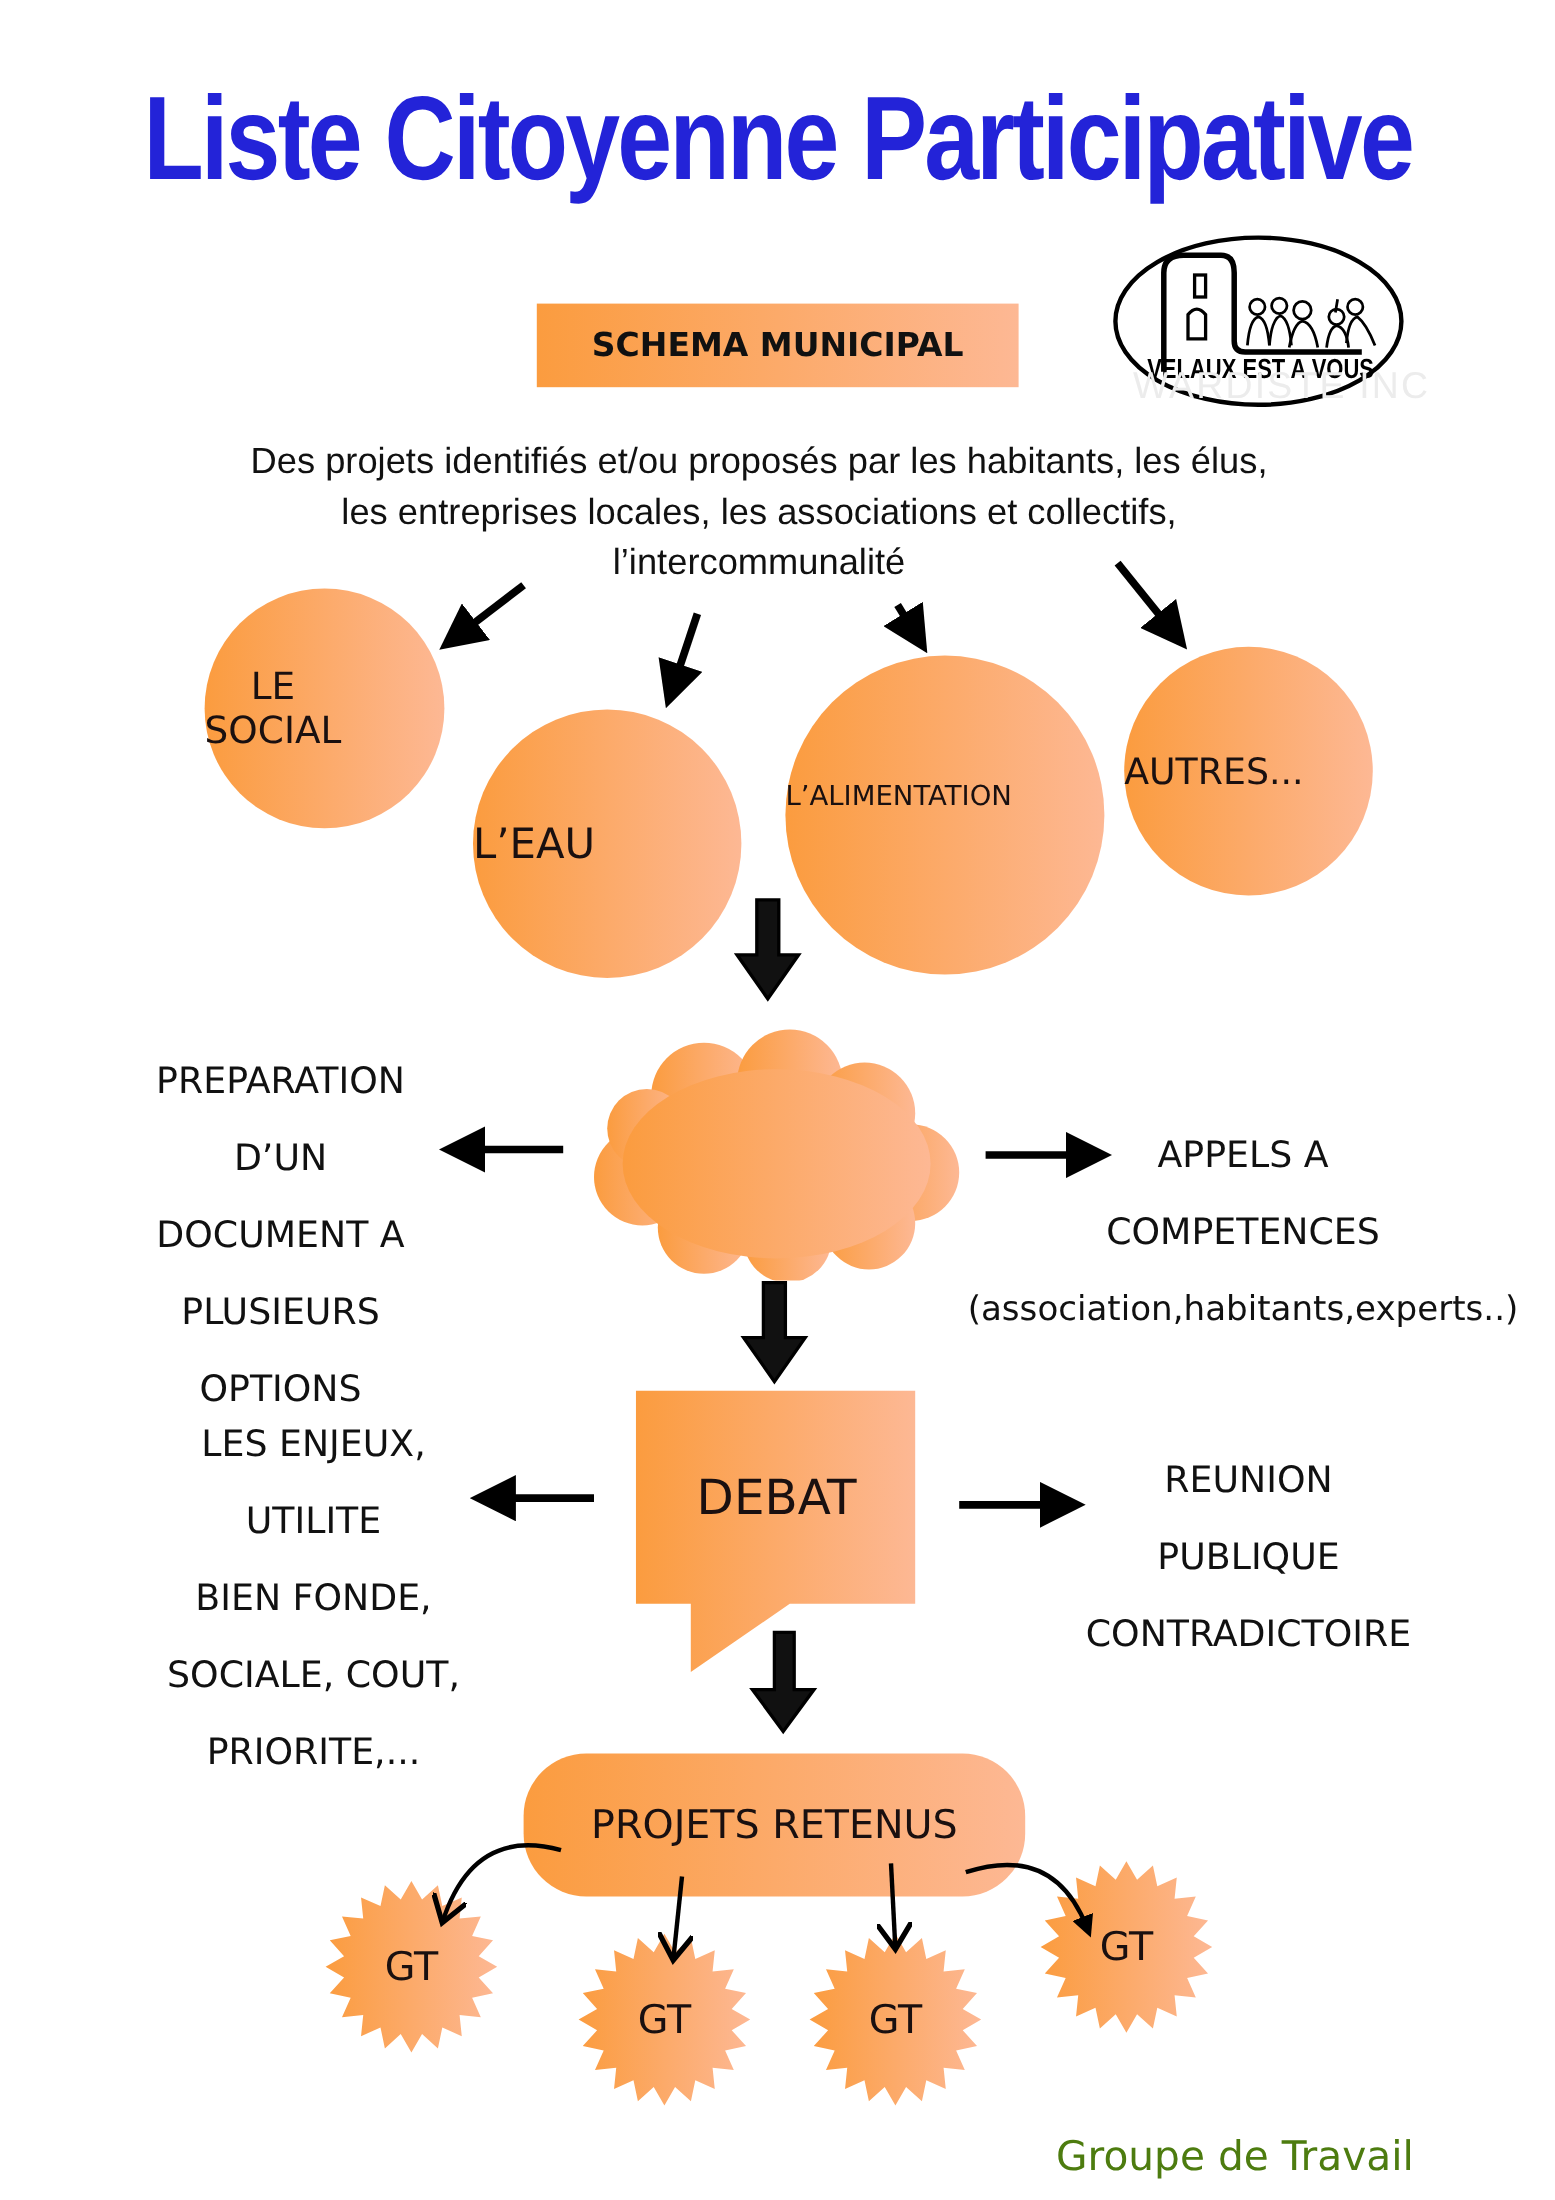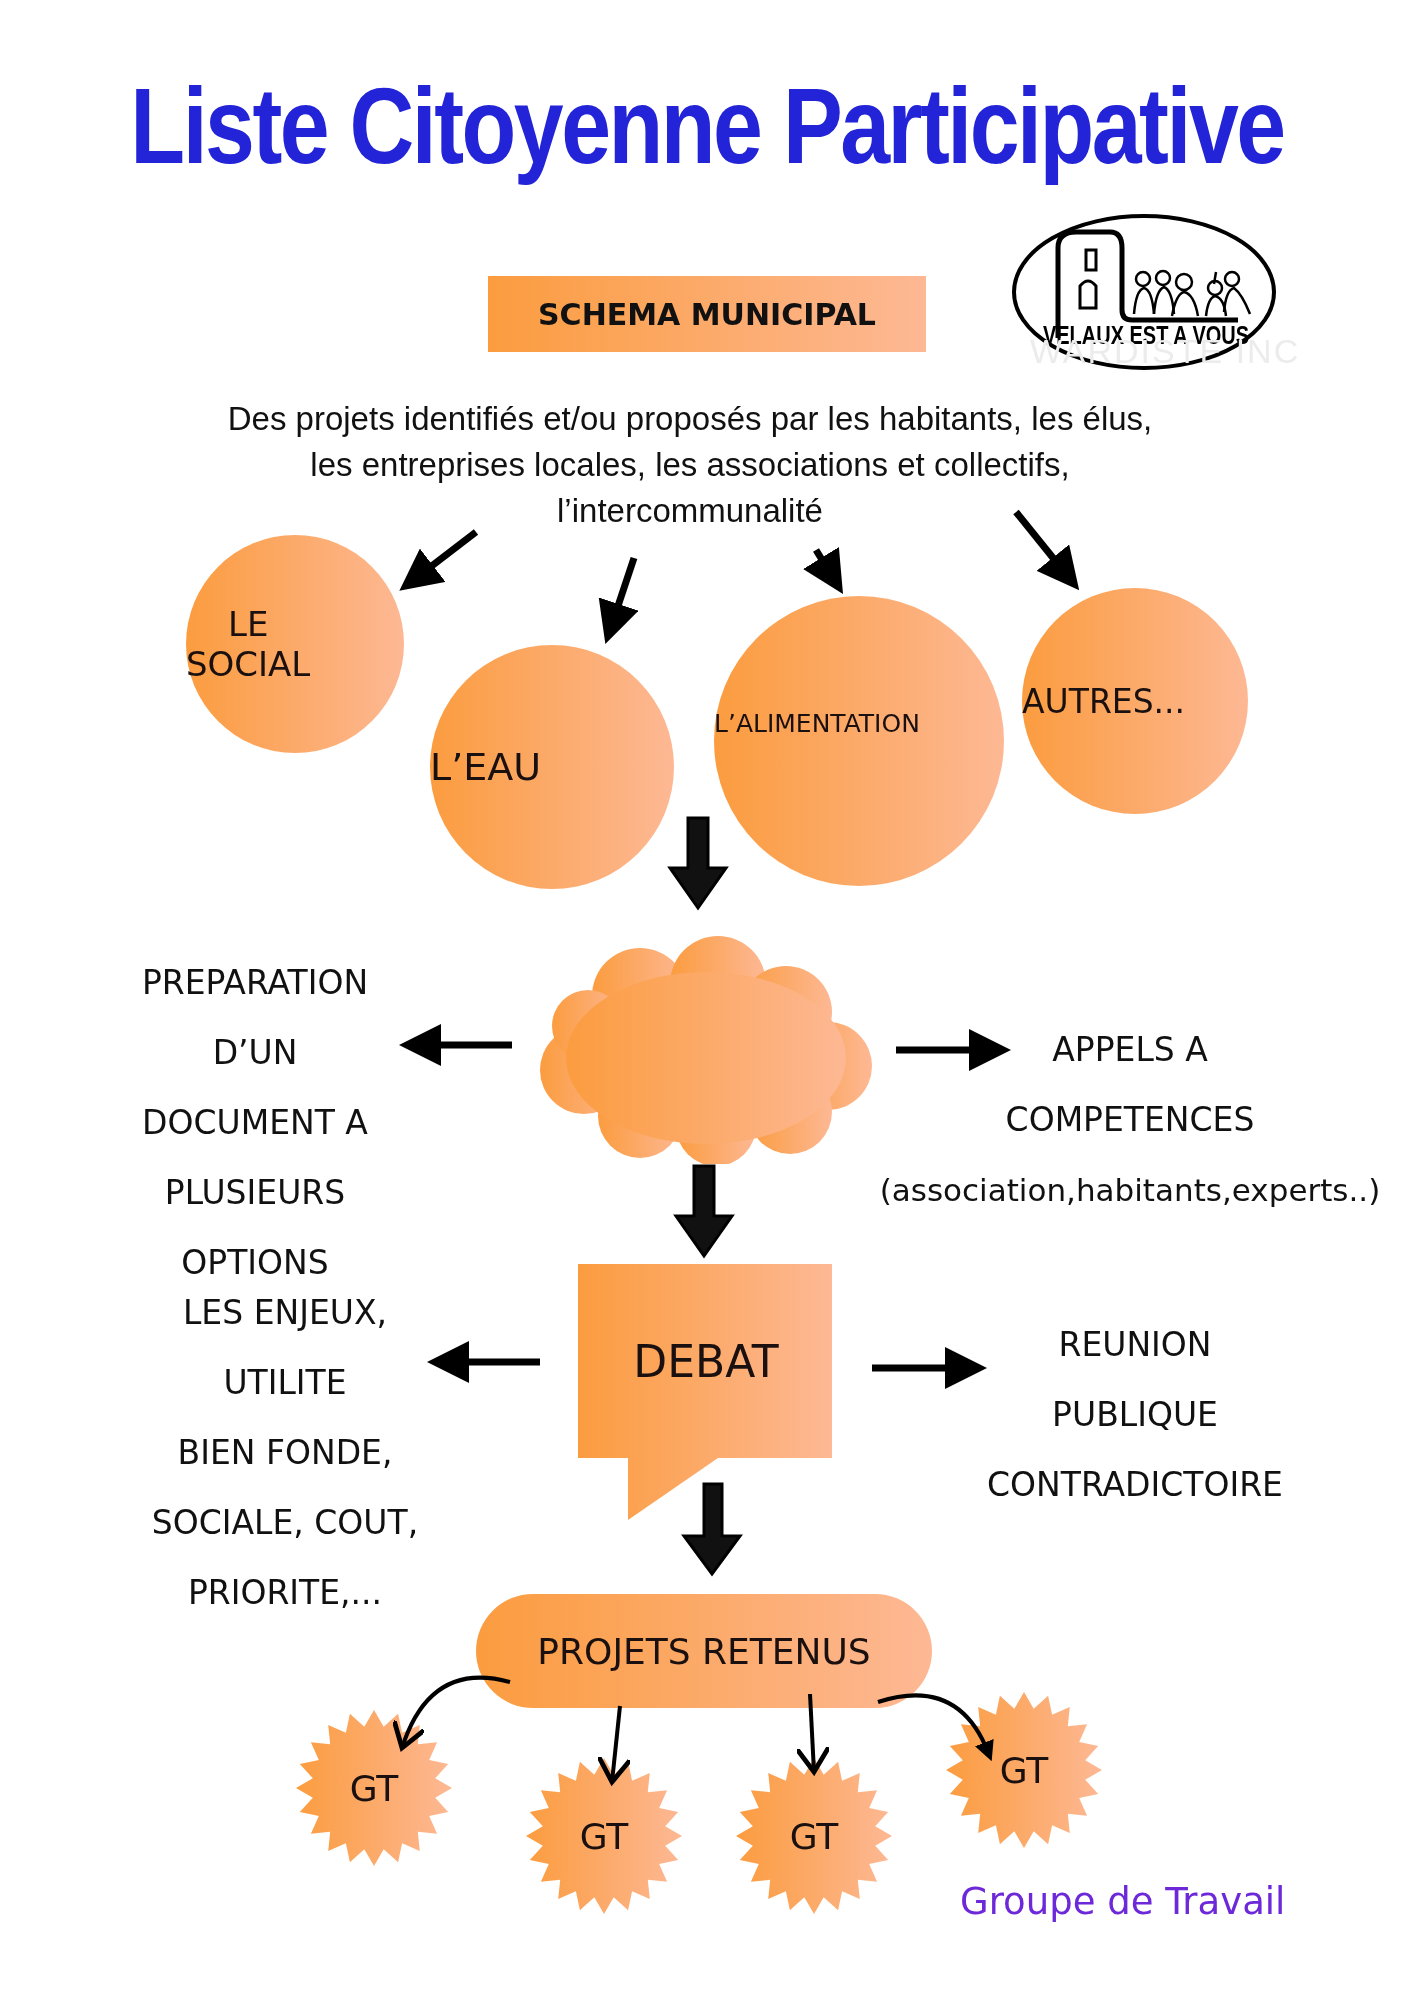--- a/index.html
+++ b/index.html
@@ -15,28 +15,28 @@
             display: flex; align-items: center; justify-content: center;
             font-family: "DejaVu Sans", sans-serif; font-weight: bold; font-size: 30px; color: #111; }
   .intro { left: 160px; top: 396px; width: 1060px; text-align: center;
            font-family: "Liberation Sans", sans-serif; font-size: 33px; line-height: 46px; color: #111; }
   .intro div { display: block; }
   .circle { border-radius: 50%; background: linear-gradient(90deg, #fb9c3f, #fdb894);
             display: flex; align-items: center; text-align: center;
             font-family: "DejaVu Sans", sans-serif; color: #1a1010; }
   .side { text-align: center; font-family: "DejaVu Sans", sans-serif; font-size: 33px; line-height: 50px; color: #111; }
   .side div { display: block; margin-top: 20px; }
-  .pill { left: 476px; top: 1594px; width: 456px; height: 114px; border-radius: 57px;
+  .pill { left: 476px; top: 1594px; width: 456px; height: 130px; border-radius: 57px;
           background: linear-gradient(90deg, #fb9c3f, #fdb894);
           display: flex; align-items: center; justify-content: center;
           font-size: 36px; color: #1a1010; }
   .gt { display: flex; align-items: center; justify-content: center; font-size: 36px; color: #1a1010; }
   .gt svg { position: absolute; left: 0; top: 0; }
   .gt span { position: relative; }
-  .footer { left: 960px; top: 1880px; font-size: 37px; color: #6d28d9; }
+  .footer { left: 960px; top: 1939px; font-size: 37px; color: #4d7c0f; }
   svg.overlay { position: absolute; left: 0; top: 0; pointer-events: none; }
 </style>
 </head>
 <body>
 
 <div class="abs title">Liste Citoyenne Participative</div>
 
 <div class="abs" style="left:1006px;top:208px;width:276px;height:166px;">
   <svg width="276" height="166" viewBox="0 0 276 166">
     <ellipse cx="138" cy="84" rx="130" ry="76" fill="none" stroke="#000" stroke-width="4"></ellipse>

